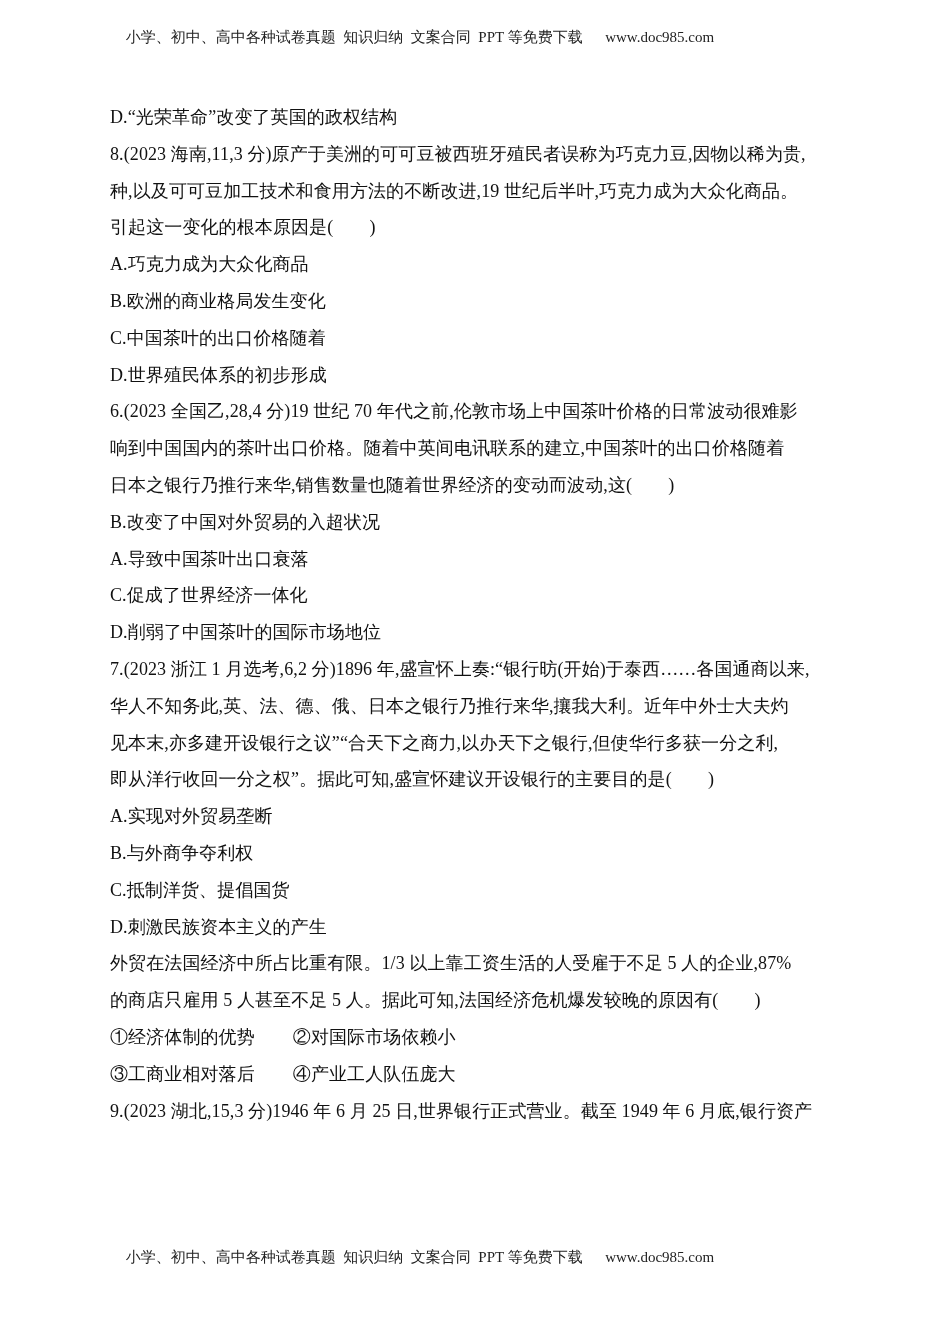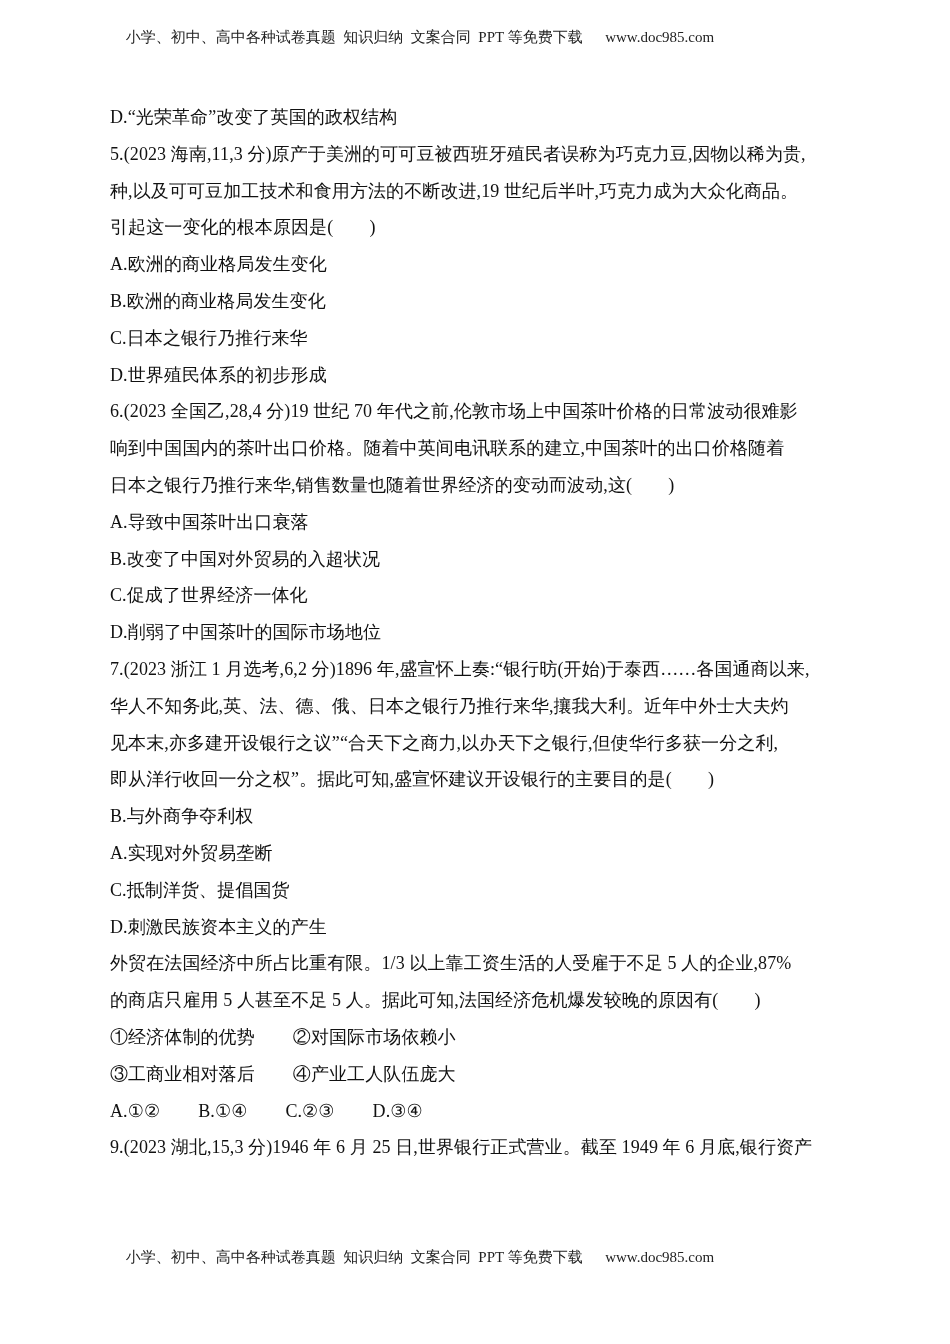--- a/index.html
+++ b/index.html
@@ -27,62 +27,59 @@
 </head>
 <body>
 
 <div class="page-header">小学、初中、高中各种试卷真题  知识归纳  文案合同  PPT 等免费下载      www.doc985.com</div>
 
 <div class="content">
 
   <div class="line">D.“光荣革命”改变了英国的政权结构</div>
 
   <div>
-    <div class="line">5.(2023 海南,11,3 分)原产于美洲的可可豆被西班牙殖民者误称为巧克力豆,因物以稀为贵,</div>
+    <div class="line">8.(2023 海南,11,3 分)原产于美洲的可可豆被西班牙殖民者误称为巧克力豆,因物以稀为贵,</div>
     <div class="line">种,以及可可豆加工技术和食用方法的不断改进,19 世纪后半叶,巧克力成为大众化商品。</div>
     <div class="line">引起这一变化的根本原因是(　　)</div>
-    <div class="line">A.欧洲的商业格局发生变化</div>
+    <div class="line">A.巧克力成为大众化商品</div>
     <div class="line">B.欧洲的商业格局发生变化</div>
-    <div class="line">C.日本之银行乃推行来华</div>
+    <div class="line">C.中国茶叶的出口价格随着</div>
     <div class="line">D.世界殖民体系的初步形成</div>
   </div>
 
   <div>
     <div class="line">6.(2023 全国乙,28,4 分)19 世纪 70 年代之前,伦敦市场上中国茶叶价格的日常波动很难影</div>
     <div class="line">响到中国国内的茶叶出口价格。随着中英间电讯联系的建立,中国茶叶的出口价格随着</div>
     <div class="line">日本之银行乃推行来华,销售数量也随着世界经济的变动而波动,这(　　)</div>
+    <div class="line">B.改变了中国对外贸易的入超状况</div>
     <div class="line">A.导致中国茶叶出口衰落</div>
-    <div class="line">B.改变了中国对外贸易的入超状况</div>
     <div class="line">C.促成了世界经济一体化</div>
     <div class="line">D.削弱了中国茶叶的国际市场地位</div>
   </div>
 
   <div>
     <div class="line">7.(2023 浙江 1 月选考,6,2 分)1896 年,盛宣怀上奏:“银行昉(开始)于泰西……各国通商以来,</div>
     <div class="line">华人不知务此,英、法、德、俄、日本之银行乃推行来华,攘我大利。近年中外士大夫灼</div>
     <div class="line">见本末,亦多建开设银行之议”“合天下之商力,以办天下之银行,但使华行多获一分之利,</div>
     <div class="line">即从洋行收回一分之权”。据此可知,盛宣怀建议开设银行的主要目的是(　　)</div>
+    <div class="line">A.实现对外贸易垄断</div>
     <div class="line">B.与外商争夺利权</div>
-    <div class="line">A.实现对外贸易垄断</div>
     <div class="line">C.抵制洋货、提倡国货</div>
     <div class="line">D.刺激民族资本主义的产生</div>
   </div>
 
   <div>
     <div class="line">外贸在法国经济中所占比重有限。1/3 以上靠工资生活的人受雇于不足 5 人的企业,87%</div>
     <div class="line">的商店只雇用 5 人甚至不足 5 人。据此可知,法国经济危机爆发较晚的原因有(　　)</div>
     <div class="line opts-row">
       <span>①经济体制的优势</span><span class="gap"></span><span>②对国际市场依赖小</span>
     </div>
     <div class="line opts-row">
       <span>③工商业相对落后</span><span class="gap"></span><span>④产业工人队伍庞大</span>
     </div>
-    <div class="line opts-row">
-      <span>A.①②</span><span class="gap"></span><span>B.①④</span><span class="gap"></span><span>C.②③</span><span class="gap"></span><span>D.③④</span>
-    </div>
   </div>
 
   <div>
     <div class="line">9.(2023 湖北,15,3 分)1946 年 6 月 25 日,世界银行正式营业。截至 1949 年 6 月底,银行资产</div>
   </div>
 
 </div>
 
 <div class="page-footer">小学、初中、高中各种试卷真题  知识归纳  文案合同  PPT 等免费下载      www.doc985.com</div>
 

